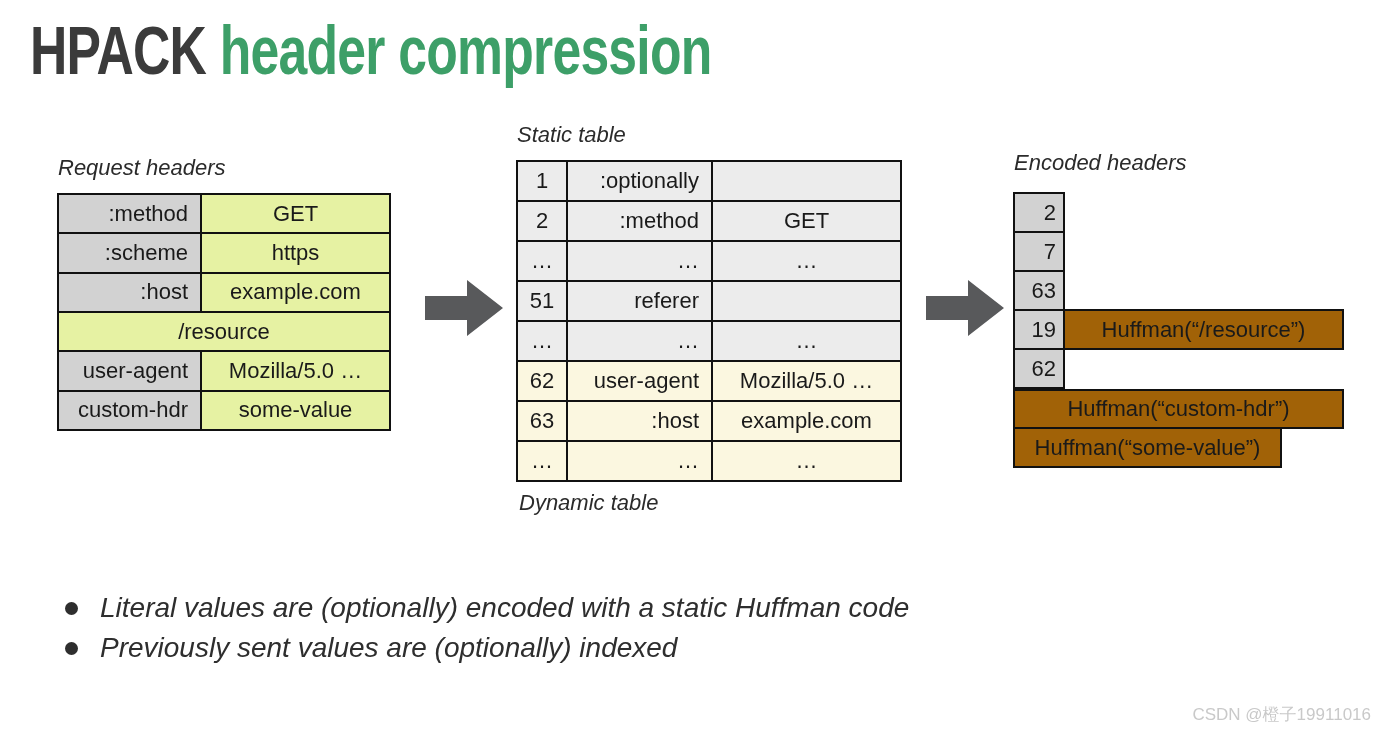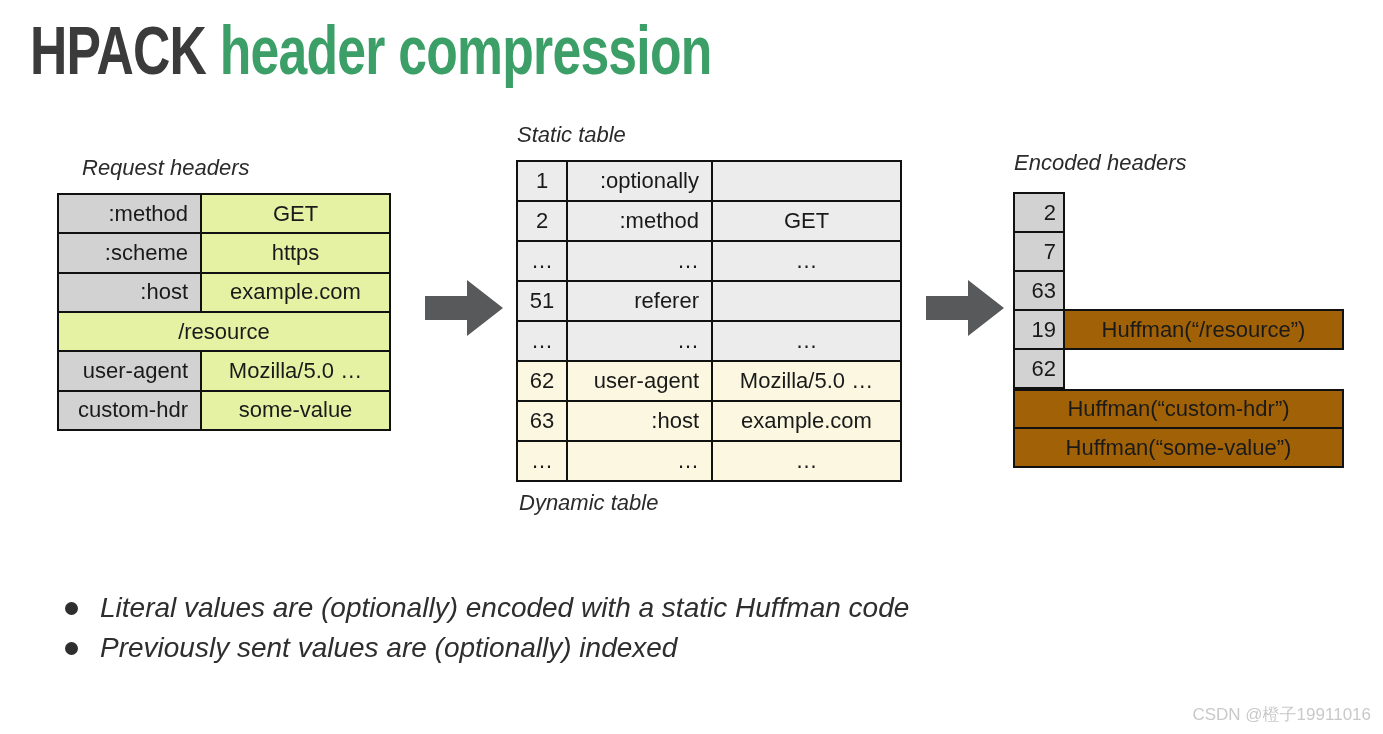--- a/index.html
+++ b/index.html
@@ -46,38 +46,38 @@
     box-sizing:border-box;width:52px;height:41px;border:2px solid #111;background:#d2d2d2;
     display:flex;align-items:center;justify-content:flex-end;padding-right:7px;font-size:22px;
   }
   .ebox + .ebox{margin-top:-2px;}
   .hbox{
     position:absolute;box-sizing:border-box;border:2px solid #111;background:#a16207;
     display:flex;align-items:center;justify-content:center;font-size:22px;white-space:nowrap;
   }
   .h-res{left:1063px;top:309px;width:281px;height:41px;}
   .h-cus{left:1013px;top:389px;width:331px;height:40px;}
-  .h-som{left:1013px;top:427px;width:331px;height:41px;}
+  .h-som{left:1013px;top:427px;width:269px;height:41px;}
   
   .bullets{position:absolute;left:60px;top:588px;width:1100px;}
   .brow{display:flex;align-items:center;height:40px;font-size:28px;font-style:italic;color:#2e2e2e;white-space:nowrap;}
   .brow.sub{padding-left:63px;}
   .dot{width:13px;height:13px;border-radius:50%;background:#2e2e2e;margin:0 22px 0 5px;flex:none;}
   .ring{width:11px;height:11px;border-radius:50%;border:2.5px solid #2e2e2e;background:transparent;margin:0 20px 0 0;flex:none;}
   
   .wm{position:absolute;right:12px;bottom:8px;font-size:17px;color:#c9c9c9;white-space:nowrap;}
 </style>
 </head>
 <body>
 
 <div class="slide">
 
   <h1 class="title"><span class="t-dark">HPACK</span> <span class="t-green">header compression</span></h1>
 
-  <div class="lbl" style="left:58px;top:155px;margin-left:24px;">Request headers</div>
+  <div class="lbl" style="left:58px;top:155px;">Request headers</div>
   <div class="lbl" style="left:517px;top:122px;">Static table</div>
   <div class="lbl" style="left:519px;top:490px;">Dynamic table</div>
   <div class="lbl" style="left:1014px;top:150px;">Encoded headers</div>
 
   <div class="tbl req">
     <div class="tr">
       <div class="td name right">:method</div>
       <div class="td val center">GET</div>
     </div>
     <div class="tr">

